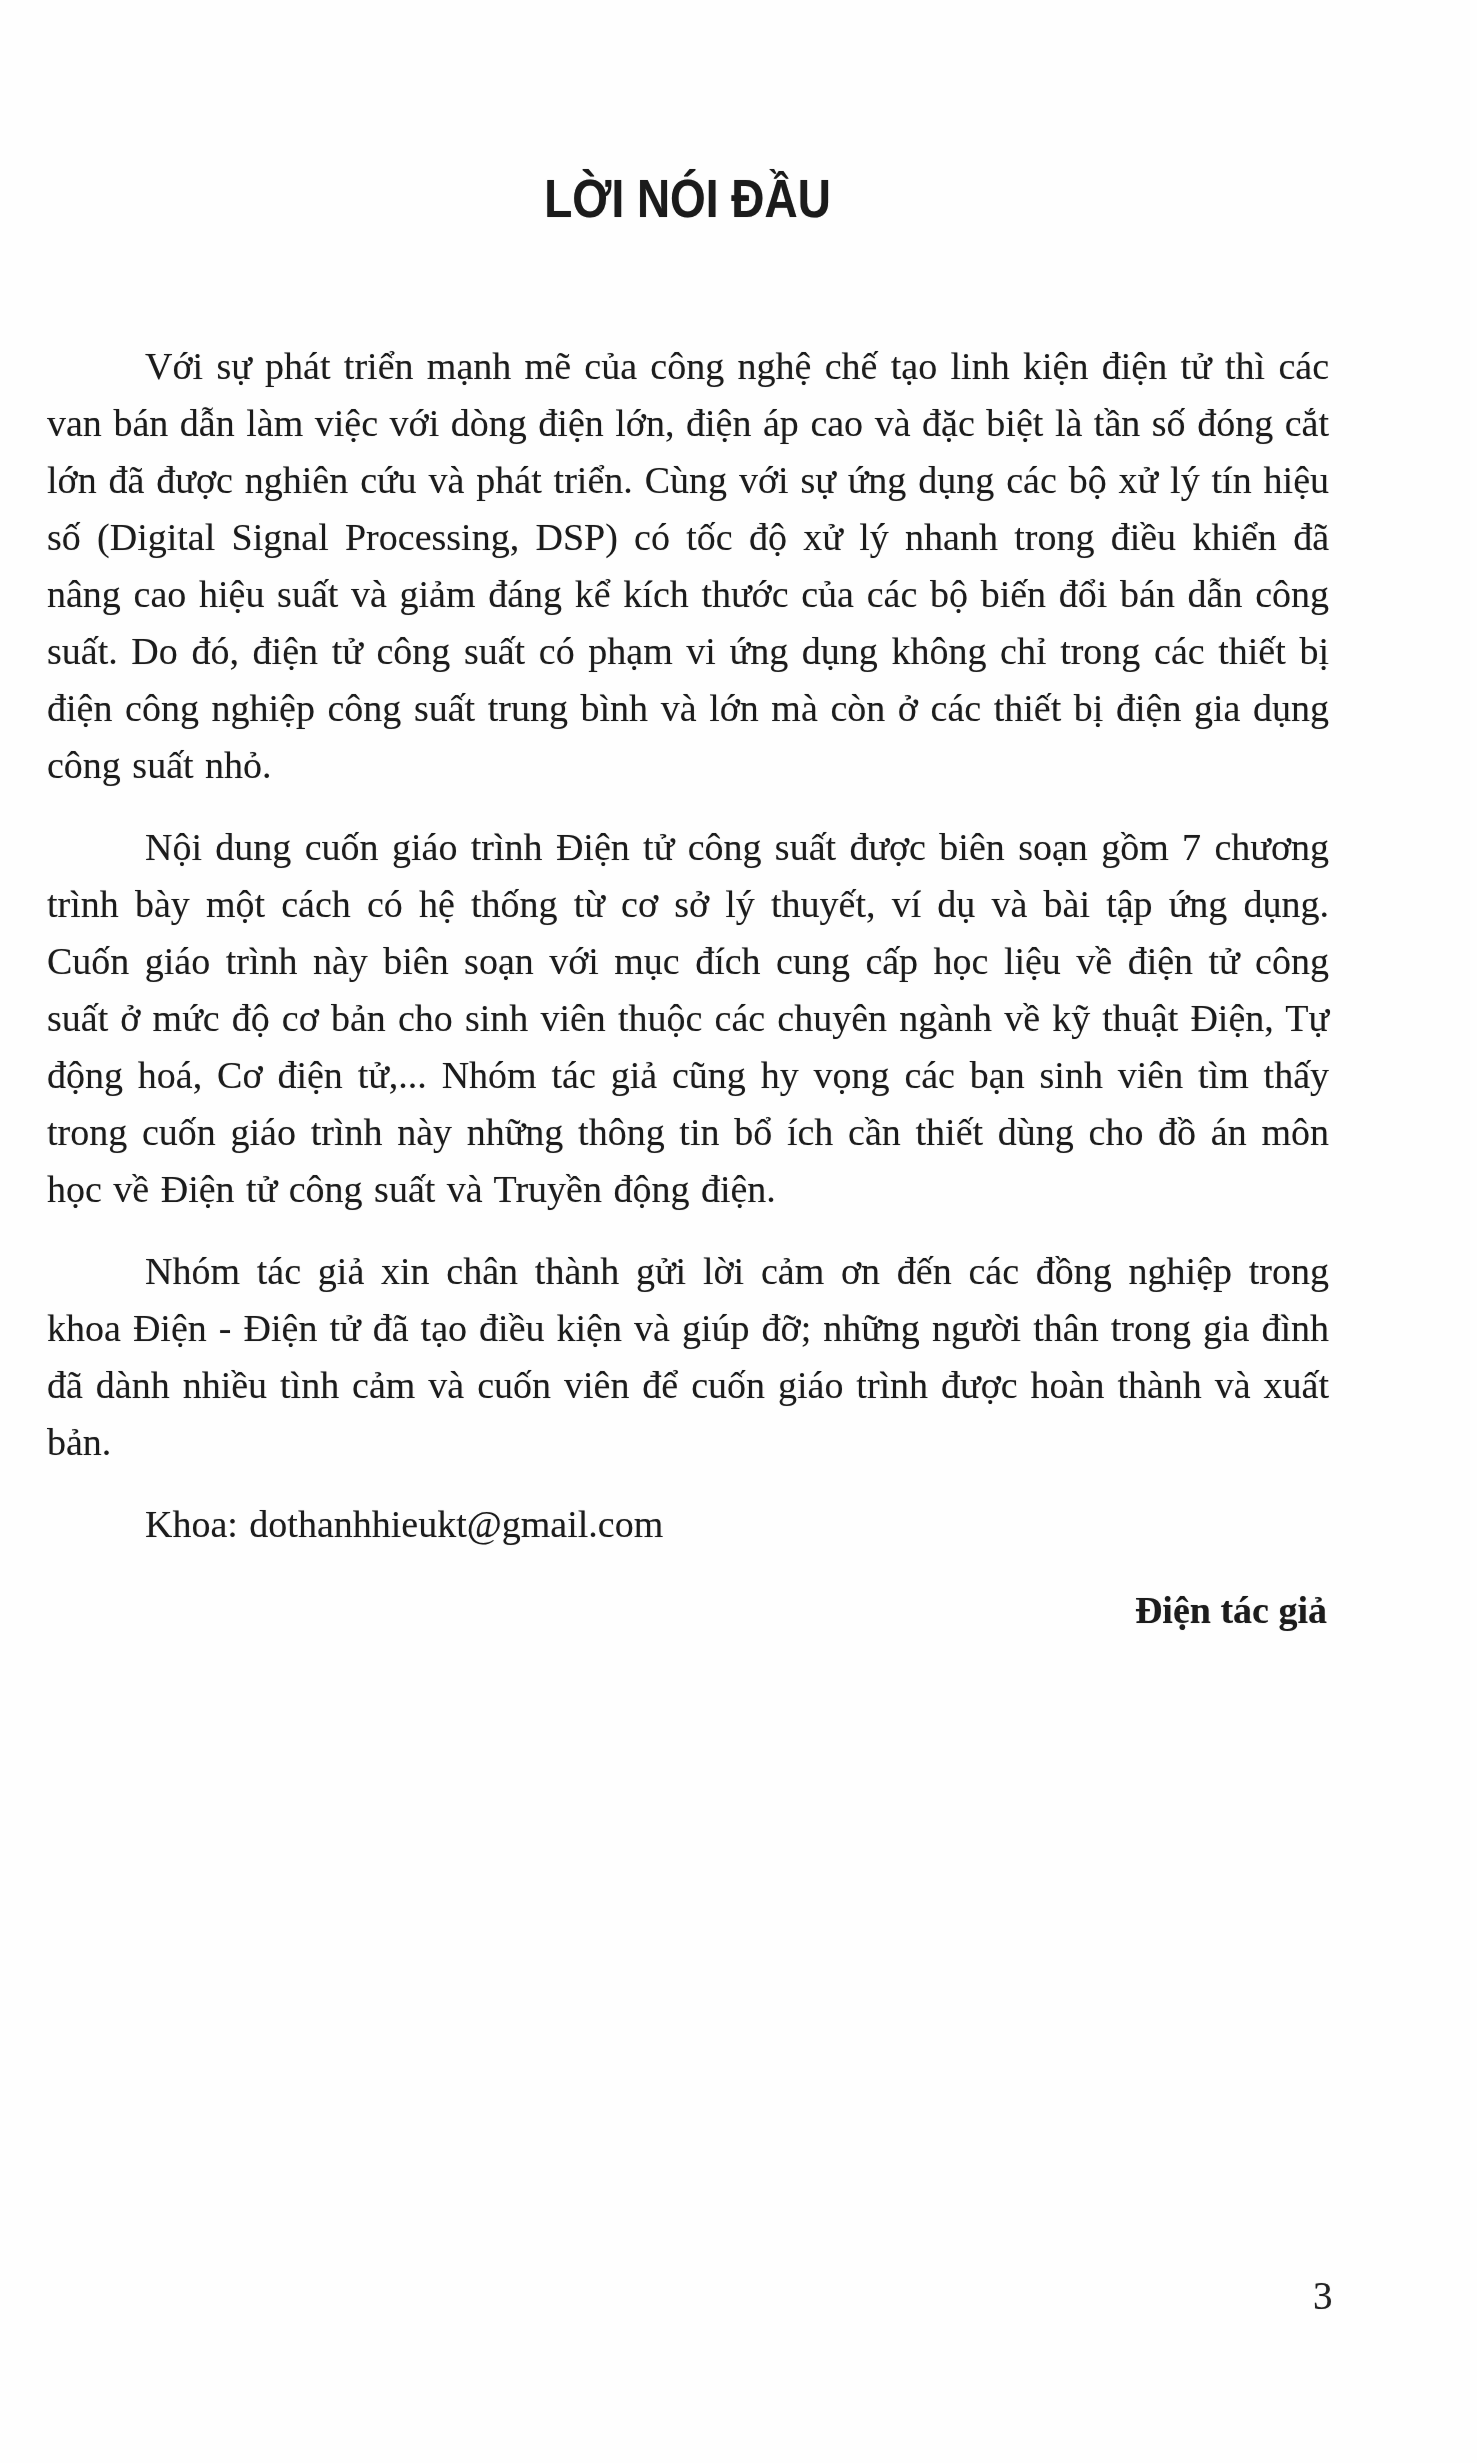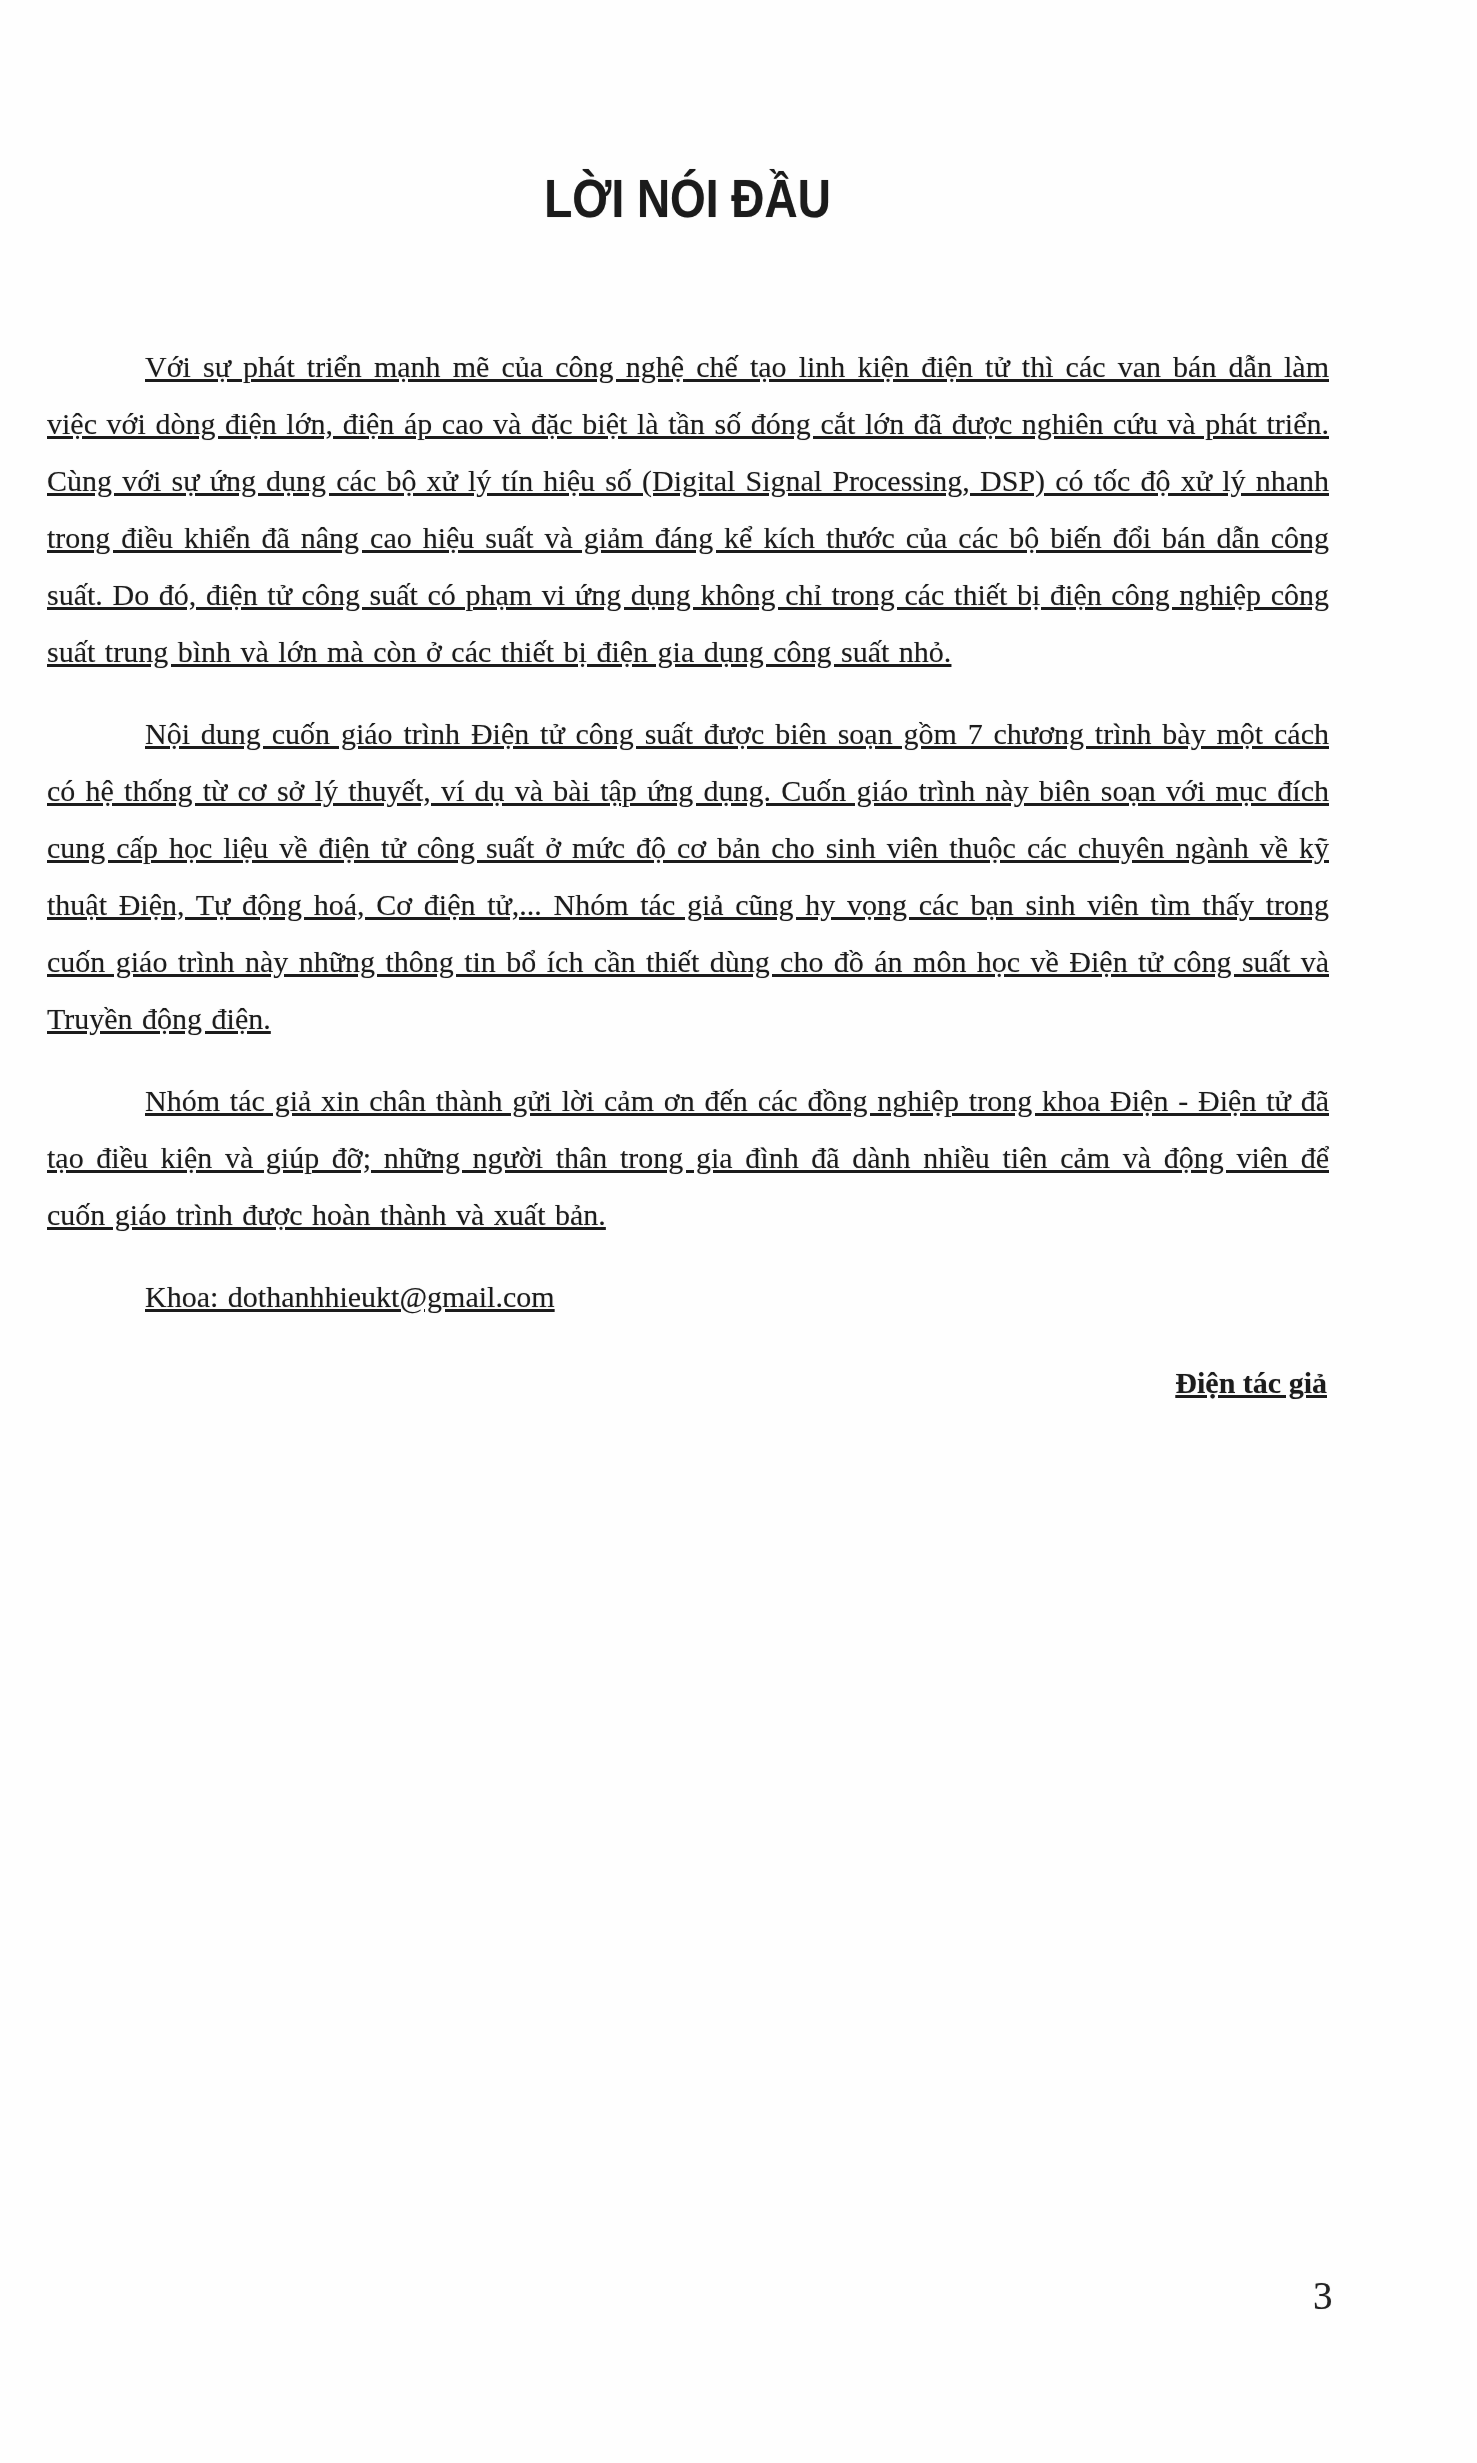--- a/index.html
+++ b/index.html
@@ -39,25 +39,24 @@
   .doc-title .squeeze {
     display: inline-block;
     transform: scaleX(0.85);
     transform-origin: center;
     white-space: nowrap;
     letter-spacing: 0px;
   }
 
   .body-text {
     font-family: "Liberation Serif", "DejaVu Serif", serif;
-    font-size: 30px;
+    font-size: 38px;
     line-height: 57px;
     color: #1c1c1c;
     text-shadow: 0 0 1px rgba(25,25,25,0.35);
-    text-decoration: underline;
   }
 
   .para {
     text-align: justify;
     text-indent: 98px;
     margin: 0 0 25px 0;
     word-spacing: 2px;
   }
 
   .email-line {
@@ -93,21 +92,21 @@
     <h1 class="doc-title">
       <span class="squeeze">LỜI NÓI ĐẦU</span>
     </h1>
 
     <div class="body-text">
 
       <p class="para">Với sự phát triển mạnh mẽ của công nghệ chế tạo linh kiện điện tử thì các van bán dẫn làm việc với dòng điện lớn, điện áp cao và đặc biệt là tần số đóng cắt lớn đã được nghiên cứu và phát triển. Cùng với sự ứng dụng các bộ xử lý tín hiệu số (Digital Signal Processing, DSP) có tốc độ xử lý nhanh trong điều khiển đã nâng cao hiệu suất và giảm đáng kể kích thước của các bộ biến đổi bán dẫn công suất. Do đó, điện tử công suất có phạm vi ứng dụng không chỉ trong các thiết bị điện công nghiệp công suất trung bình và lớn mà còn ở các thiết bị điện gia dụng công suất nhỏ.</p>
 
       <p class="para">Nội dung cuốn giáo trình Điện tử công suất được biên soạn gồm 7 chương trình bày một cách có hệ thống từ cơ sở lý thuyết, ví dụ và bài tập ứng dụng. Cuốn giáo trình này biên soạn với mục đích cung cấp học liệu về điện tử công suất ở mức độ cơ bản cho sinh viên thuộc các chuyên ngành về kỹ thuật Điện, Tự động hoá, Cơ điện tử,... Nhóm tác giả cũng hy vọng các bạn sinh viên tìm thấy trong cuốn giáo trình này những thông tin bổ ích cần thiết dùng cho đồ án môn học về Điện tử công suất và Truyền động điện.</p>
 
-      <p class="para">Nhóm tác giả xin chân thành gửi lời cảm ơn đến các đồng nghiệp trong khoa Điện - Điện tử đã tạo điều kiện và giúp đỡ; những người thân trong gia đình đã dành nhiều tiên cảm và động viên để cuốn giáo trình được hoàn thành và xuất bản.</p>
+      <p class="para">Nhóm tác giả xin chân thành gửi lời cảm ơn đến các đồng nghiệp trong khoa Điện - Điện tử đã tạo điều kiện và giúp đỡ; những người thân trong gia đình đã dành nhiều tình cảm và cuốn viên để cuốn giáo trình được hoàn thành và xuất bản.</p>
 
 
 
       <p class="para email-line">Khoa: dothanhhieukt@gmail.com</p>
 
       <p class="signature">Điện tác giả</p>
 
     </div>
   </div>
 

